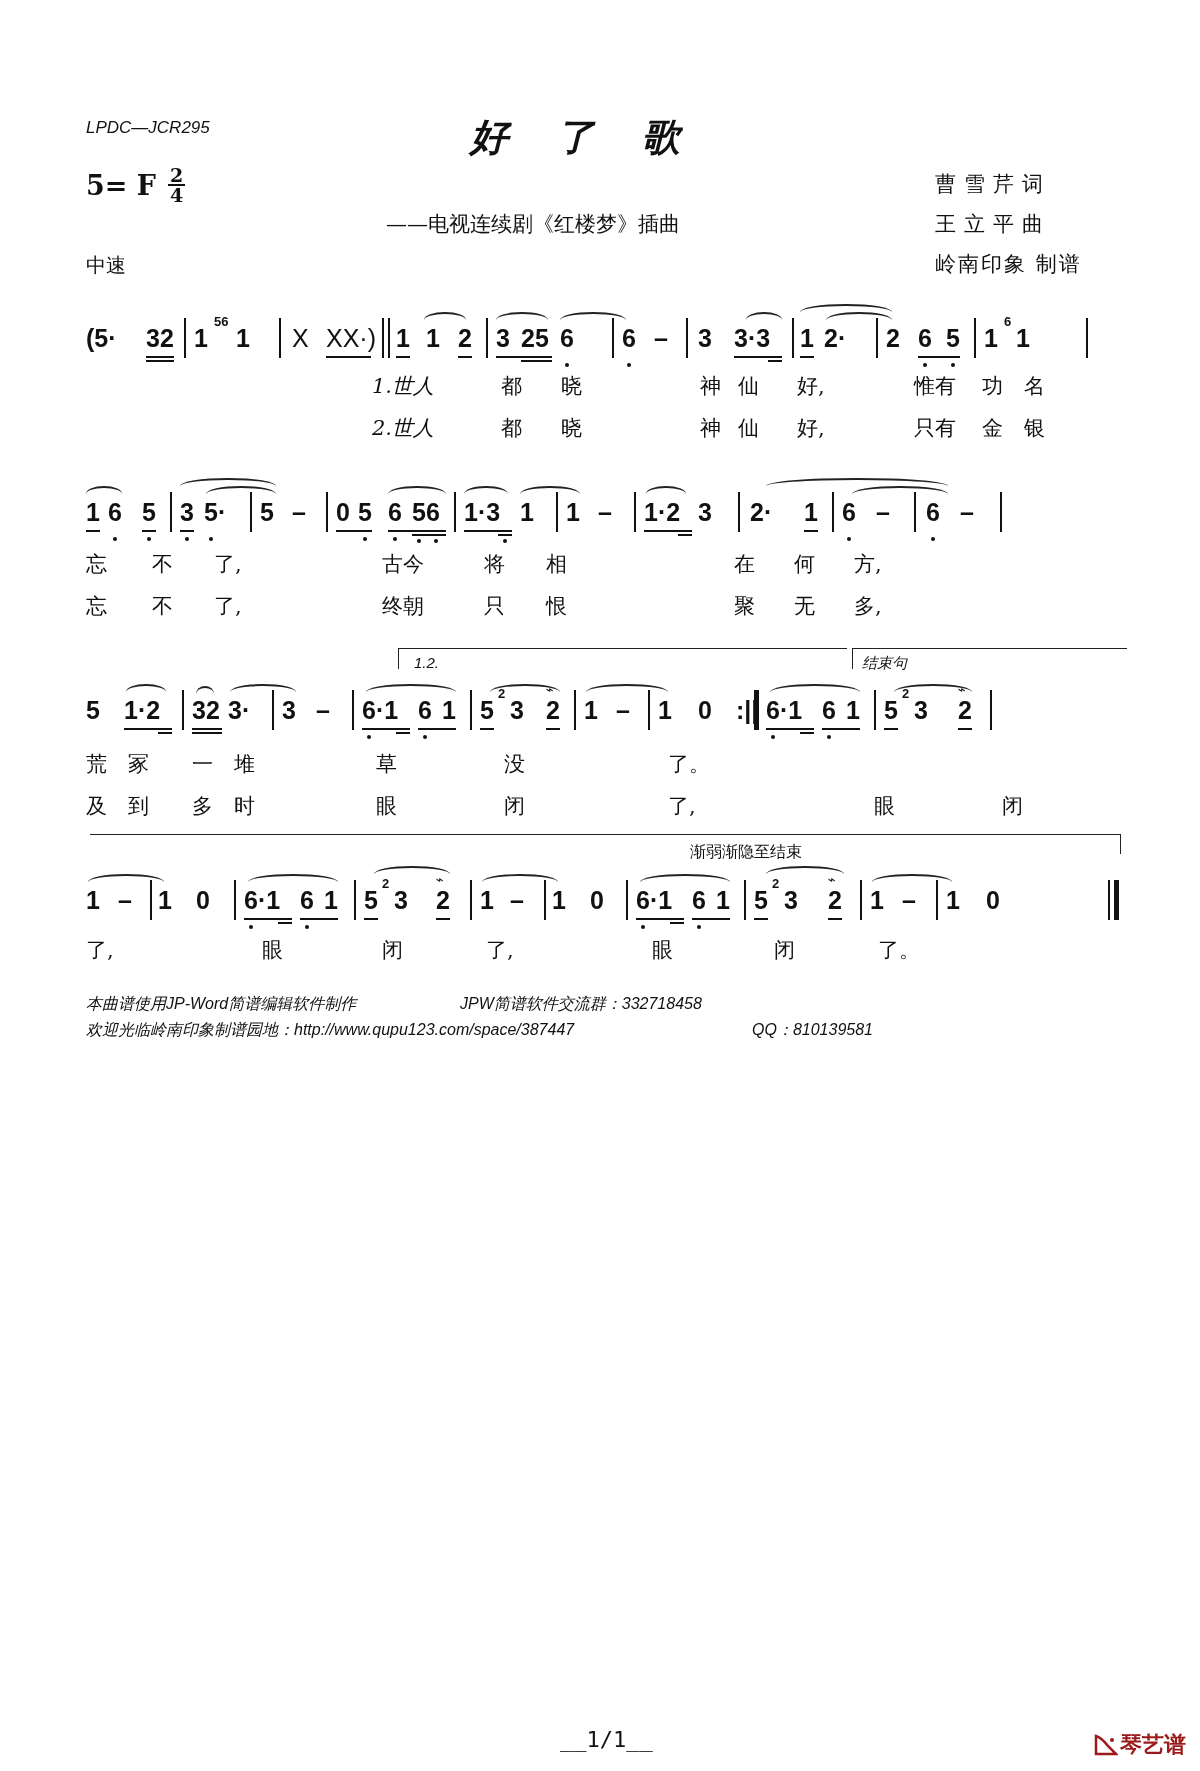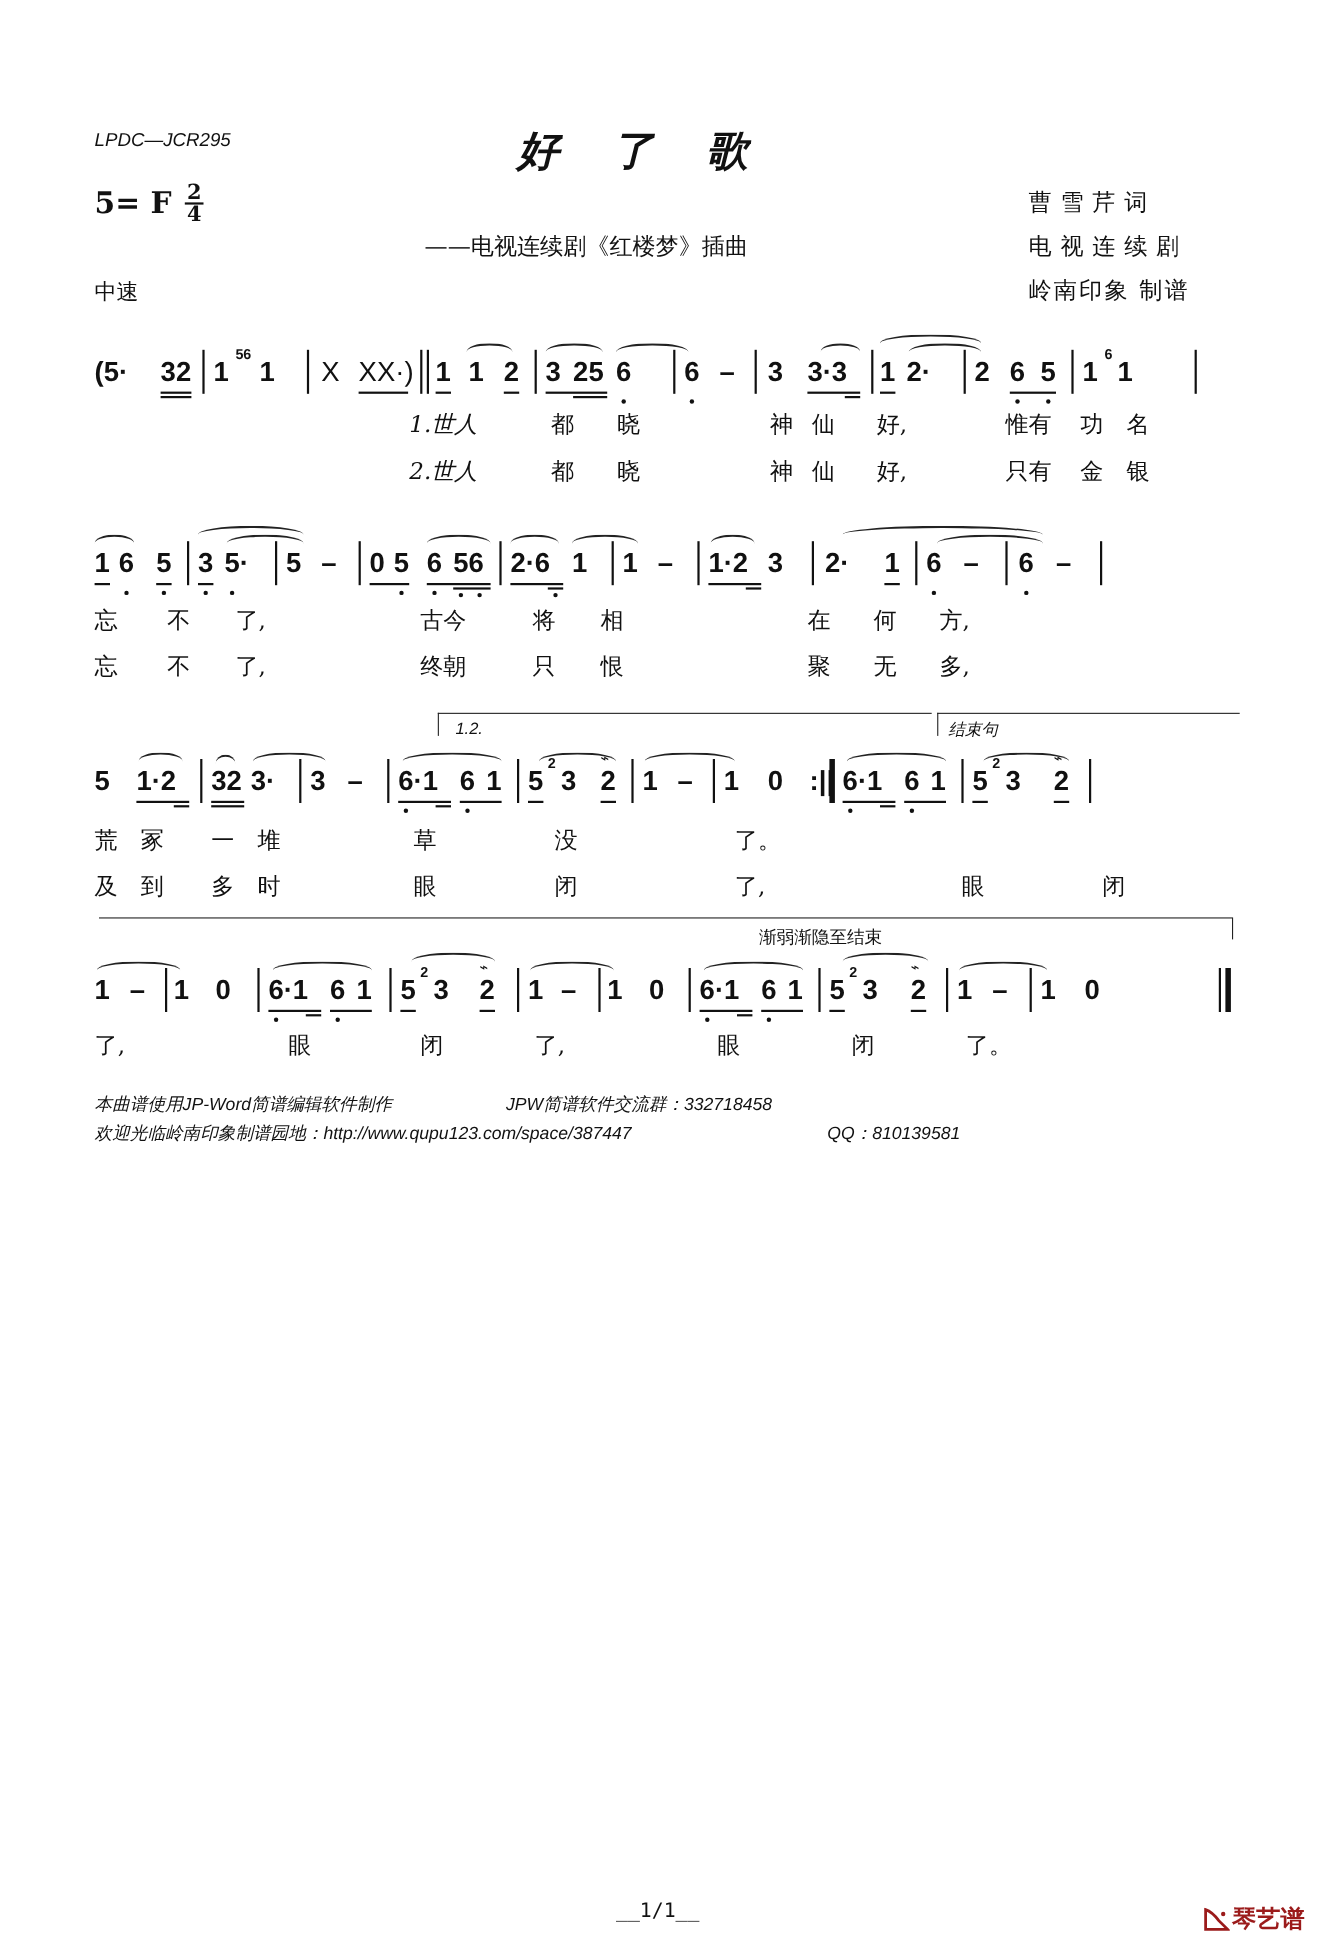--- a/index.html
+++ b/index.html
@@ -18,39 +18,39 @@
   .n{position:absolute;top:6px;}
   .bar{position:absolute;top:0;width:2px;height:40px;background:#111;}
   .bar.thick{width:5px;}
   .lyr{position:absolute;font-family:"DejaVu Serif",serif;font-size:21px;}
   .slur{position:absolute;border-top:2px solid #222;border-radius:50% 50% 0 0;height:14px;}
   .bracket{position:absolute;border-top:1.5px solid #222;border-left:1.5px solid #222;height:20px;}
   .bracket-label{position:absolute;font-size:15px;font-style:italic;}
   .ul{position:absolute;height:2px;background:#111;}
   .dot{position:absolute;width:4px;height:4px;border-radius:50%;background:#111;}
   .footer{left:86px;font-style:italic;font-size:16px;}
-  .page{left:560px;top:1727px;font-family:"DejaVu Sans Mono",monospace;font-size:18px;}
+  .page{left:560px;top:1727px;font-family:"DejaVu Sans Mono",monospace;font-size:22px;}
   .logo{left:1094px;top:1730px;display:flex;align-items:center;gap:2px;color:#9b1b1b;font-weight:bold;font-size:22px;}
   .grace{position:absolute;font-size:13px;font-weight:bold;}
 </style>
 </head>
 <body>
 
 <div class="abs code">LPDC—JCR295</div>
 <div class="abs title">好了歌</div>
 <div class="abs key">
   <span>5= F</span>
   <span class="frac">
     <span>2</span>
     <span>4</span>
   </span>
 </div>
 <div class="abs subtitle">——电视连续剧《红楼梦》插曲</div>
 <div class="abs credit" style="top:170px">曹雪芹词</div>
-<div class="abs credit" style="top:210px">电视连续剧</div>
+<div class="abs credit" style="top:210px">王立平曲</div>
 <div class="abs credit" style="top:250px;letter-spacing:2px;left:935px">岭南印象 制谱</div>
 <div class="abs tempo">中速</div>
 
 <div class="staff" style="top:318px">
   <div class="notes">
     <span class="n" style="left:0">(5·</span>
     <span class="n" style="left:60px">32</span>
     <div class="ul" style="left:60px;top:38px;width:28px"></div>
     <div class="ul" style="left:60px;top:42px;width:28px"></div>
     <div class="bar" style="left:98px"></div>
@@ -158,21 +158,21 @@
     <div class="dot" style="left:277px;top:45px"></div>
     <span class="n" style="left:302px">6</span>
     <span class="n" style="left:326px">56</span>
     <div class="slur" style="left:302px;top:-6px;width:58px"></div>
     <div class="ul" style="left:302px;top:38px;width:58px"></div>
     <div class="ul" style="left:326px;top:42px;width:34px"></div>
     <div class="dot" style="left:307px;top:45px"></div>
     <div class="dot" style="left:331px;top:47px"></div>
     <div class="dot" style="left:348px;top:47px"></div>
     <div class="bar" style="left:368px"></div>
-    <span class="n" style="left:378px">2·6</span>
+    <span class="n" style="left:378px">1·3</span>
     <div class="ul" style="left:378px;top:38px;width:48px"></div>
     <div class="ul" style="left:412px;top:42px;width:14px"></div>
     <div class="dot" style="left:417px;top:47px"></div>
     <div class="slur" style="left:378px;top:-6px;width:44px"></div>
     <span class="n" style="left:434px">1</span>
     <div class="slur" style="left:434px;top:-6px;width:60px"></div>
     <div class="bar" style="left:470px"></div>
     <span class="n" style="left:480px">1</span>
     <span class="n" style="left:512px">–</span>
     <div class="bar" style="left:548px"></div>

